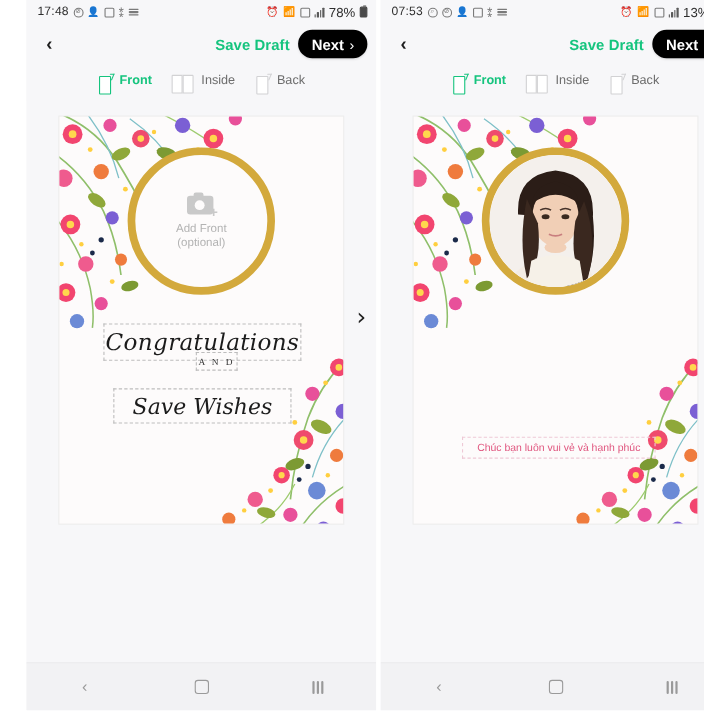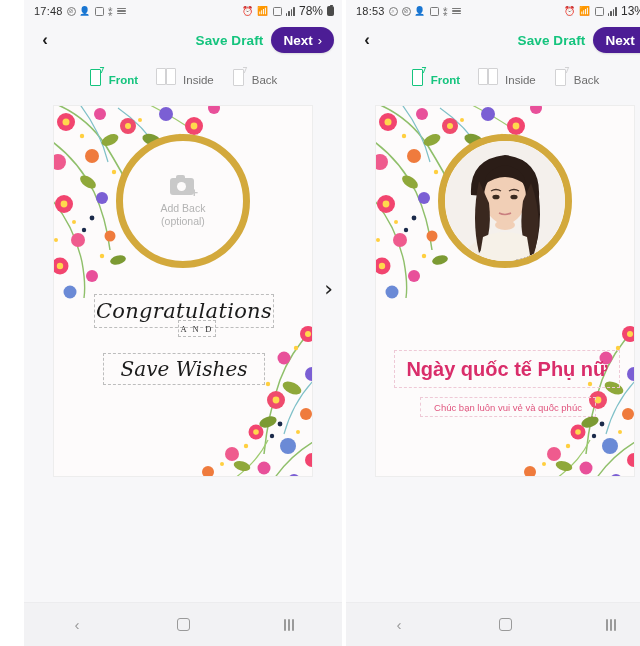--- a/index.html
+++ b/index.html
@@ -66,34 +66,34 @@
   .back-chevron {
     width:22px;height:22px;display:flex;align-items:center;justify-content:center;
     font-size:17px;color:#1d1d1d;font-weight:700;cursor:pointer;
   }
   .appbar-spacer { flex:1; }
   .save-draft {
     color:#15c47e; font-size:13.5px; font-weight:700; letter-spacing:.1px;
     padding:4px 8px; cursor:pointer; white-space:nowrap;
   }
   .next-btn {
-    background:#4c1d95; color:#ffffff; font-size:13.5px; font-weight:700;
+    background:#000000; color:#ffffff; font-size:13.5px; font-weight:700;
     border:none; border-radius:16px; height:26px; padding:0 12px;
     display:flex; align-items:center; gap:5px; cursor:pointer;
     font-family:"Liberation Sans", sans-serif;
     box-shadow:0 1px 2px rgba(0,0,0,.12);
   }
   .next-btn .nchev { font-size:13px; font-weight:400; }
 
   
   .tabs {
     height:34px; display:flex; align-items:center; justify-content:center;
     gap:18px; background:#f7f7f9; padding-top:2px;
   }
-  .tab { display:flex; align-items:flex-end; gap:5px; cursor:pointer; }
+  .tab { display:flex; align-items:flex-start; gap:5px; cursor:pointer; }
   .tab-label { font-size:11.5px; color:#6d6d6d; }
   .tab.active .tab-label { color:#15c47e; font-weight:700; }
   
   .ico-front { width:15px;height:19px; position:relative; }
   .ico-front .pg {
     position:absolute; left:1px; top:2px; width:11px; height:17px;
     border:1.4px solid #15c47e; border-radius:1px; background:#ffffff;
   }
   .ico-front .fold {
     position:absolute; left:10.5px; top:0px; width:4px; height:6px;
@@ -369,21 +369,21 @@
           <div class="photo-ring ring-gold">
             <div class="cam-wrap">
               <div class="cam-icon">
                 <div class="cam-hump"></div>
                   <div class="cam-body"></div>
                   <div class="cam-lens"></div>
                 <div class="cam-plus">+</div>
               </div>
             </div>
             <div class="photo-hint">
-              <div>Add Back</div>
+              <div>Add Front</div>
               <div>(optional)</div>
             </div>
           </div>
 
           <div class="tbox t-congrats">
             <span class="script">Congratulations</span>
           </div>
           <div class="tbox t-and">
             <span class="script">A N D</span>
           </div>
@@ -411,21 +411,21 @@
             <i></i>
           </span>
         </div>
     </div>
   </div>
 
   <div class="phone right">
 
     <div class="statusbar">
       <div class="sb-left">
-        <span class="sb-time">18:53</span>
+        <span class="sb-time">07:53</span>
         <span class="glyph-circ">⌕</span>
         <span class="glyph-circ">⊘</span>
         <span class="sb-ico">👤</span>
         <span class="glyph-sq"></span>
         <span class="sb-ico">⁑</span>
         <span class="glyph-lines">
             <i></i>
             <i></i>
             <i></i>
           </span>
@@ -588,25 +588,22 @@
                 <ellipse cx="69" cy="56" rx="3.6" ry="2.3" fill="#3a2a20"></ellipse>
                 <path d="M46 50 Q51 47 56 50" stroke="#46332a" stroke-width="1.3" fill="none"></path>
                 <path d="M64 50 Q69 47 74 50" stroke="#46332a" stroke-width="1.3" fill="none"></path>
                 <path d="M54 72 Q60 75 66 72" stroke="#c97f7f" stroke-width="1.6" fill="none"></path>
                 <path d="M38 96 Q60 86 82 96 L86 120 L34 120 Z" fill="#f6f1e8"></path>
                 <ellipse cx="60" cy="84" rx="10" ry="5" fill="#f1cfb6"></ellipse>
               </g>
             </svg>
           </div>
 
-          <div class="tbox v-sub">
-            <span>Ngày quốc tế Phụ nữ</span>
-          </div>
           <div class="tbox v-wish">
-            <span>Chúc bạn luôn vui vẻ và quốc phúc</span>
+            <span>Chúc bạn luôn vui vẻ và hạnh phúc</span>
           </div>
 
         </div>
       </div>
 
       <div class="carousel-next">›</div>
     </div>
 
     <div class="navbar">
       <div class="nav-btn">

